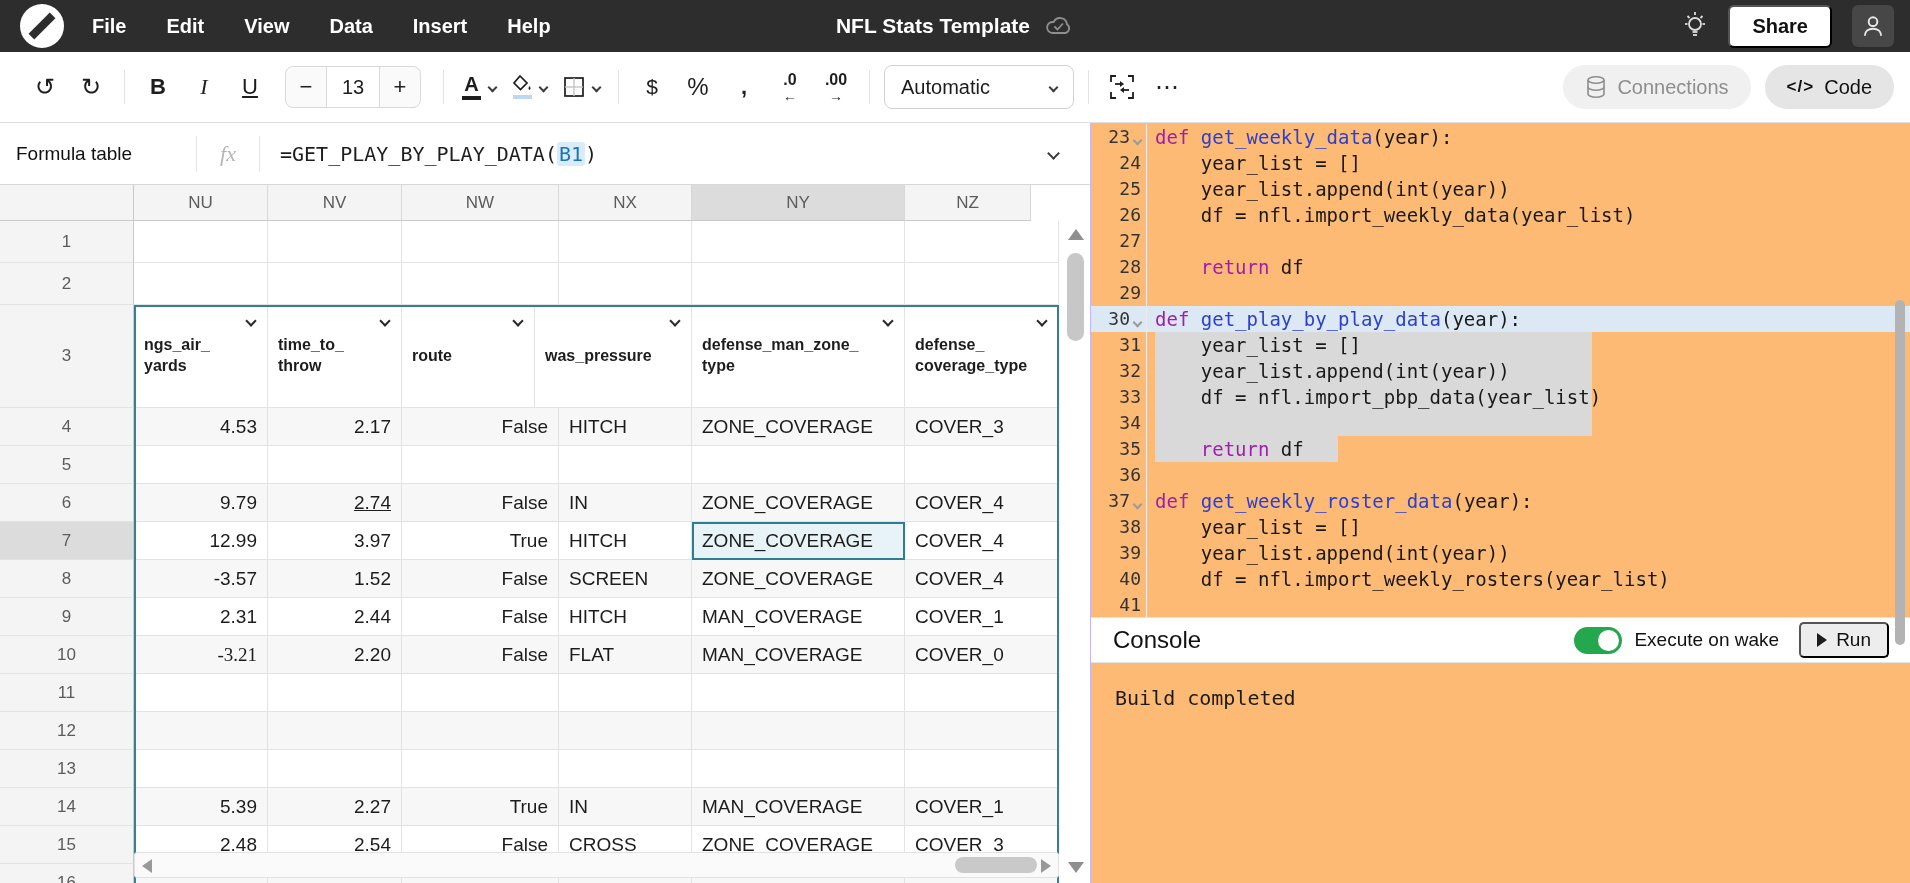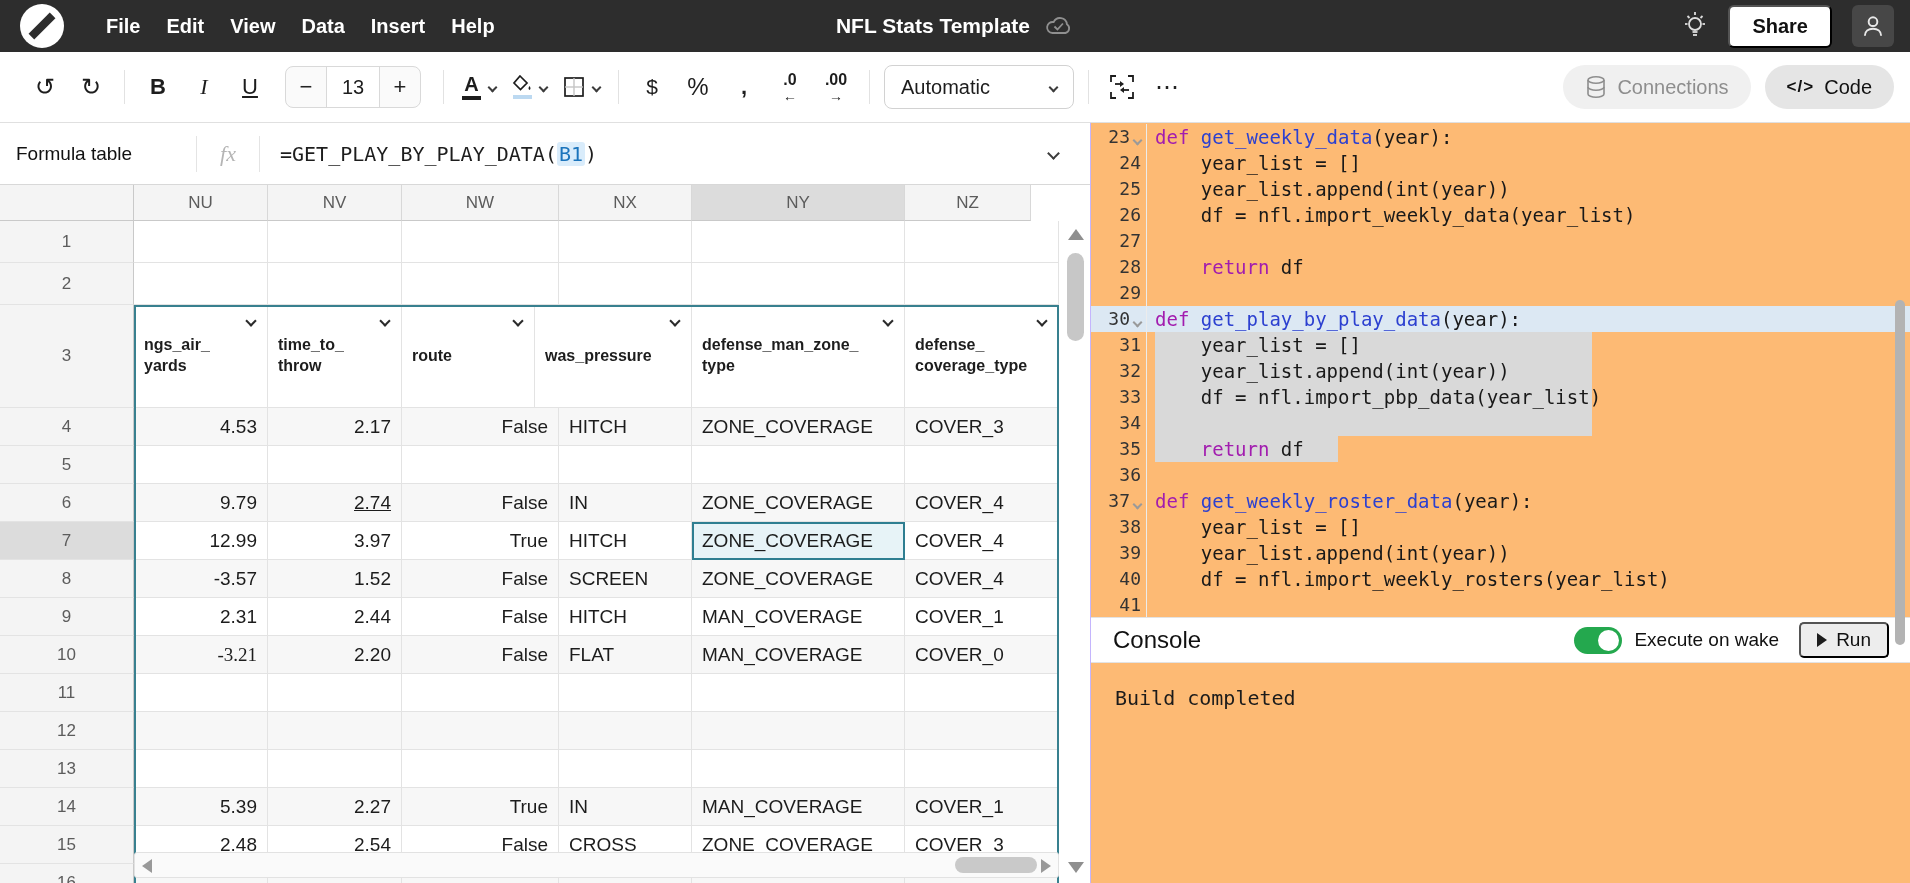--- a/index.html
+++ b/index.html
@@ -6,21 +6,21 @@
   html,body{width:1910px;height:883px;overflow:hidden;background:#fff;
     font-family:"Liberation Sans",sans-serif;color:#1d1d1d}
   .mono{font-family:"DejaVu Sans Mono",monospace}
 
   
   .topbar{position:absolute;top:0;left:0;width:1910px;height:52px;background:#2d2d2d;
     display:flex;align-items:center;z-index:20}
   .logo{width:44px;height:44px;margin-left:20px;position:relative;flex:none}
   .lring{position:absolute;inset:0;border-radius:50%;background:#fff}
   .lslash{position:absolute;width:30px;height:8px;background:#2d2d2d;left:7px;top:18px;transform:rotate(-45deg)}
-  .menu{display:flex;gap:26px;margin-left:42px}
+  .menu{display:flex;gap:40px;margin-left:28px}
   .mitem{color:#fff;font-size:20px;font-weight:600;cursor:default}
   .titlewrap{position:absolute;left:50%;transform:translateX(-50%);display:flex;align-items:center;gap:14px}
   .ftitle{color:#fff;font-size:21px;font-weight:700}
   .rtb{position:absolute;right:16px;top:0;height:52px;display:flex;align-items:center;gap:20px}
   .sharebtn{background:#fff;border-radius:6px;padding:8px 22px;font-size:20px;font-weight:600;color:#111}
   .avatar{width:42px;height:42px;background:#474747;border-radius:6px;display:flex;align-items:center;justify-content:center}
 
   
   .toolbar{position:absolute;top:52px;left:0;width:1910px;height:71px;background:#fff;
     border-bottom:1px solid #e0e0e0;display:flex;align-items:center;padding:0 16px 0 22px;z-index:15}

